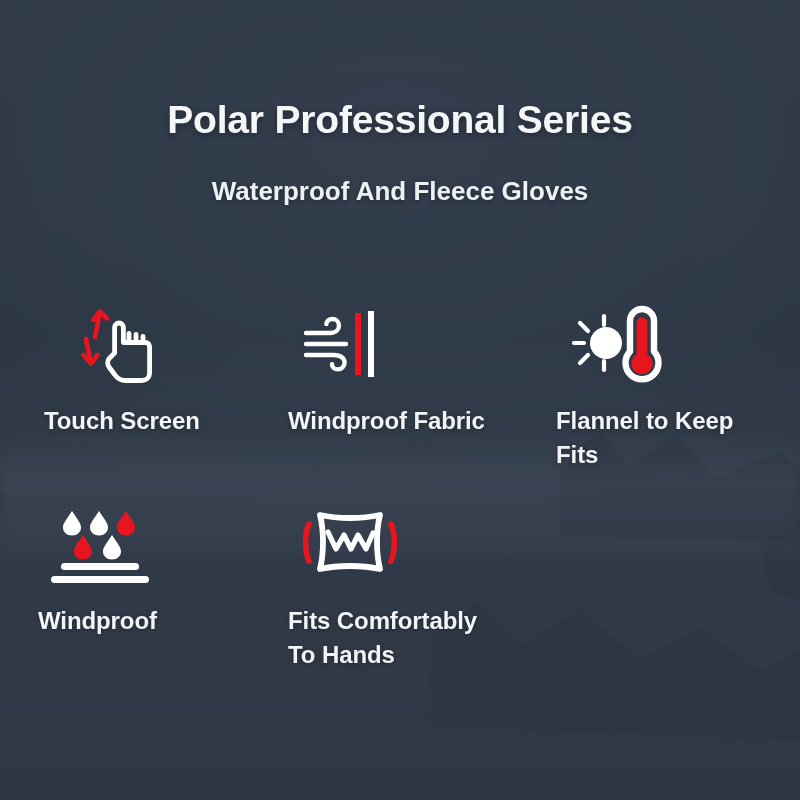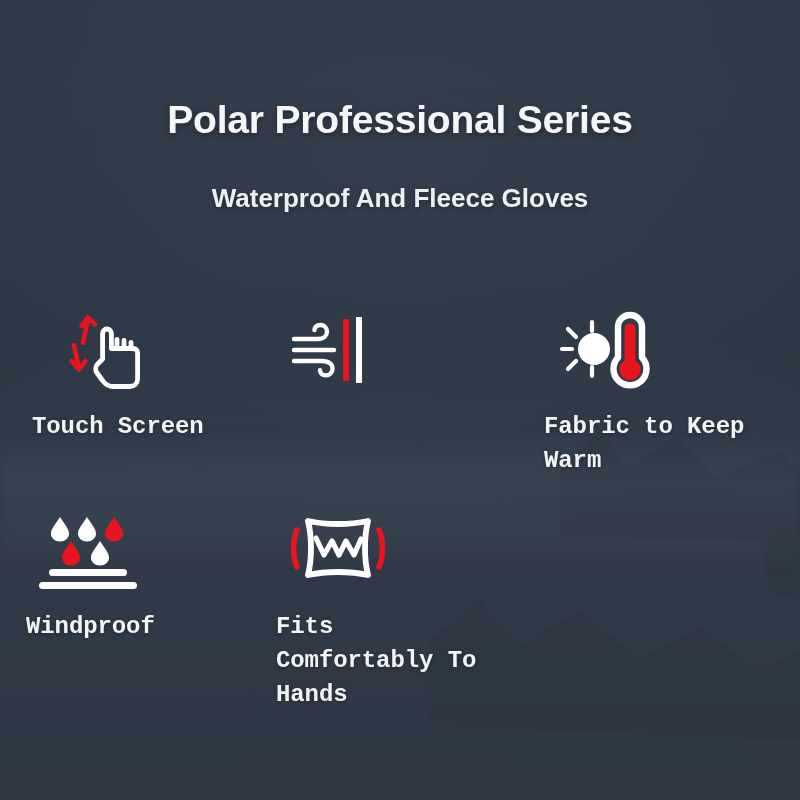--- a/index.html
+++ b/index.html
@@ -58,40 +58,39 @@
   }
   .title {
     margin: 0;
     font-size: 39px;
     font-weight: bold;
     color: #f4f6f8;
     letter-spacing: -0.2px;
     text-shadow: 0 2px 6px rgba(0,0,0,0.35);
   }
   .subtitle {
-    margin: 15px;
+    margin: 8px;
     padding-top: 26px;
     font-size: 26px;
     font-weight: bold;
     color: #eef1f4;
     text-shadow: 0 2px 5px rgba(0,0,0,0.3);
   }
   
   .grid {
     position: relative;
     z-index: 2;
-    margin: 4px;
+    margin: 16px;
     padding: 0;
     display: grid;
     grid-template-columns: 250px 268px 262px;
     grid-template-rows: 200px 200px;
     padding-left: 22px;
     padding-top: 75px;
     box-sizing: border-box;
-    font-family: Liberation Mono, monospace;
   }
   .cell {
     position: relative;
     box-sizing: border-box;
   }
   .icon-box {
     height: 92px;
     display: flex;
     align-items: center;
     padding-left: 36px;
@@ -185,20 +184,21 @@
         <svg width="92" height="82" viewBox="0 0 92 82">
           <g fill="none" stroke="#ffffff" stroke-width="4.4" stroke-linecap="round">
             <path d="M6,30 L30,30 C36,30 39,26.5 39,22.5 C39,18.5 35.8,16 32.4,16 C29,16 26.4,18.4 26.4,21"></path>
             <path d="M6,41 L46,41"></path>
             <path d="M6,52 L34,52 C41,52 44.6,55.6 44.6,59.6 C44.6,63.6 41.4,66.4 37.8,66.4 C34.4,66.4 32,64 32,61.2"></path>
           </g>
           <rect x="55" y="10" width="6" height="62" fill="#e8151f"></rect>
           <rect x="68" y="8" width="6" height="66" fill="#ffffff"></rect>
         </svg>
       </div>
+      <div class="label">Windproof Fabric</div>
     </div>
 
     <div class="cell c3">
       <div class="icon-box">
         <svg width="100" height="90" viewBox="0 0 100 90">
           <g stroke="#ffffff" stroke-width="4.2" stroke-linecap="round">
             <line x1="8" y1="44" x2="18" y2="44"></line>
             <line x1="14" y1="24" x2="22" y2="32"></line>
             <line x1="14" y1="64" x2="22" y2="56"></line>
             <line x1="38" y1="17" x2="38" y2="26"></line>
@@ -210,21 +210,21 @@
                    C82.6,10 88,15.4 88,22
                    L88,52.5
                    A16.5,16.5 0 1 1 64,52.5 Z" fill="none" stroke="#ffffff" stroke-width="6.4" stroke-linejoin="round"></path>
           <path d="M70.6,24
                    C70.6,21 73,18.6 76,18.6
                    C79,18.6 81.4,21 81.4,24
                    L81.4,55.4
                    A10.6,10.6 0 1 1 70.6,55.4 Z" fill="#e8151f"></path>
         </svg>
       </div>
-      <div class="label">Fabric to Keep Warm</div>
+      <div class="label">Flannel to Keep Fits</div>
     </div>
 
 
     <div class="cell c5">
       <div class="icon-box">
         <svg width="100" height="82" viewBox="0 0 100 82">
           <g>
             <path d="M22,8 C27,16 31,20 31,24.4 C31,29 27,32.4 22,32.4 C17,32.4 13,29 13,24.4 C13,20 17,16 22,8 Z" fill="#ffffff"></path>
             <path d="M49,8 C54,16 58,20 58,24.4 C58,29 54,32.4 49,32.4 C44,32.4 40,29 40,24.4 C40,20 44,16 49,8 Z" fill="#ffffff"></path>
             <path d="M76,8 C81,16 85,20 85,24.4 C85,29 81,32.4 76,32.4 C71,32.4 67,29 67,24.4 C67,20 71,16 76,8 Z" fill="#e8151f"></path>

